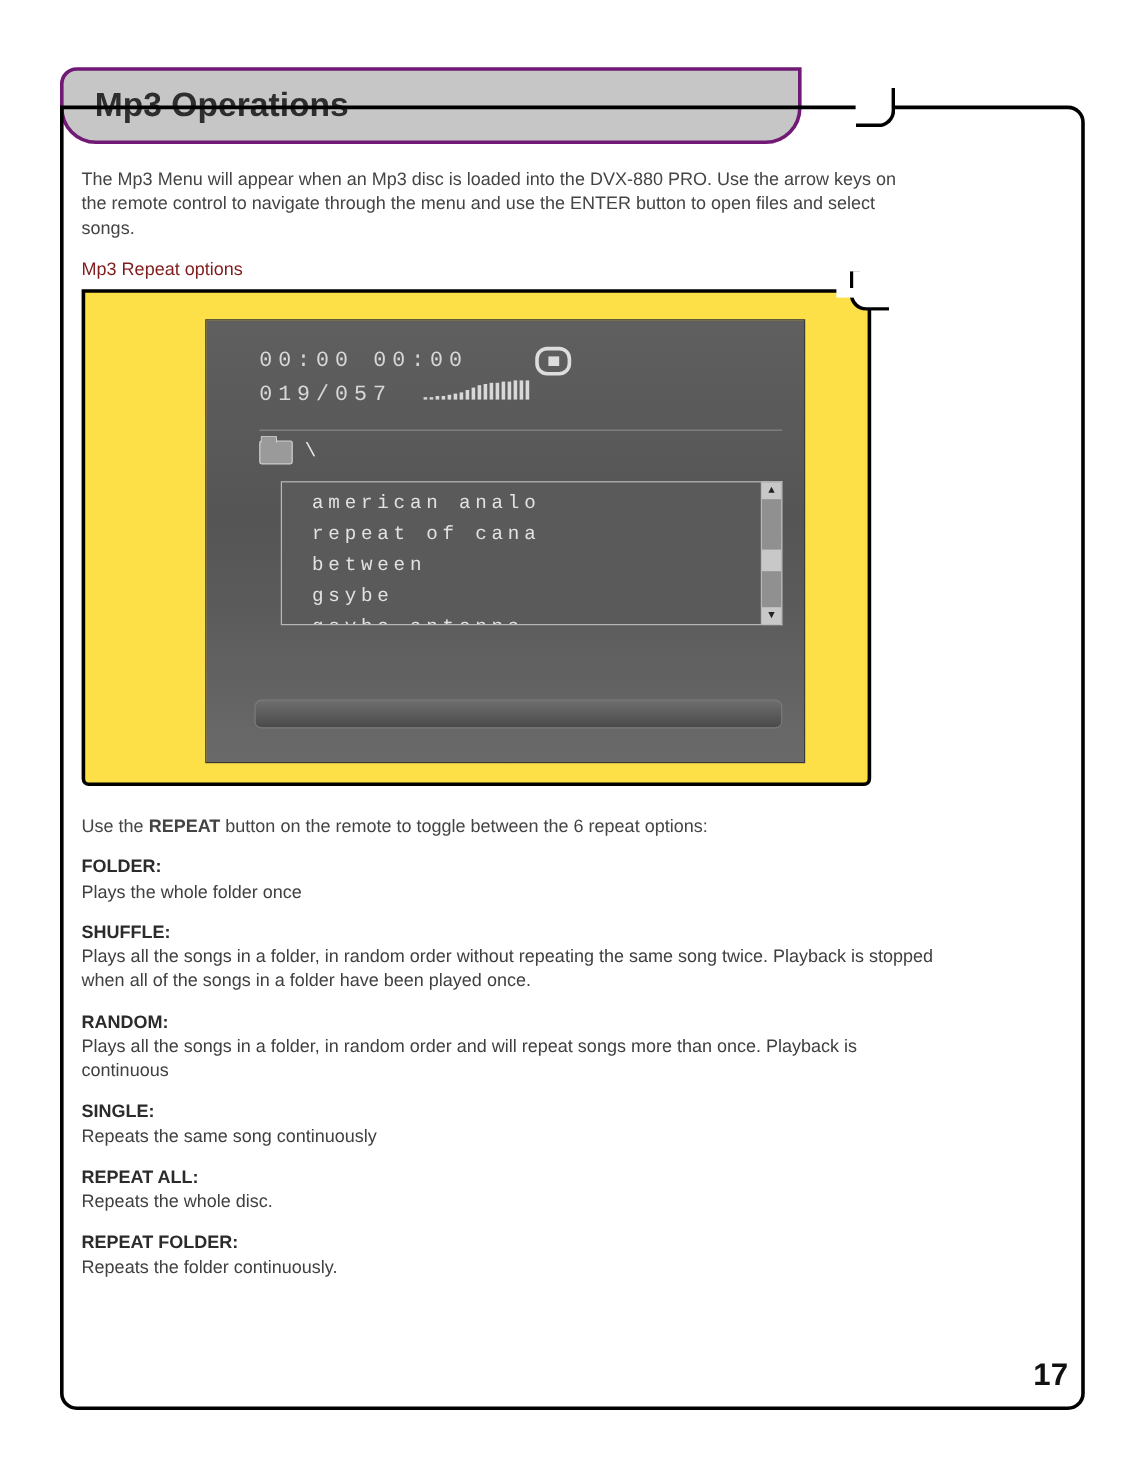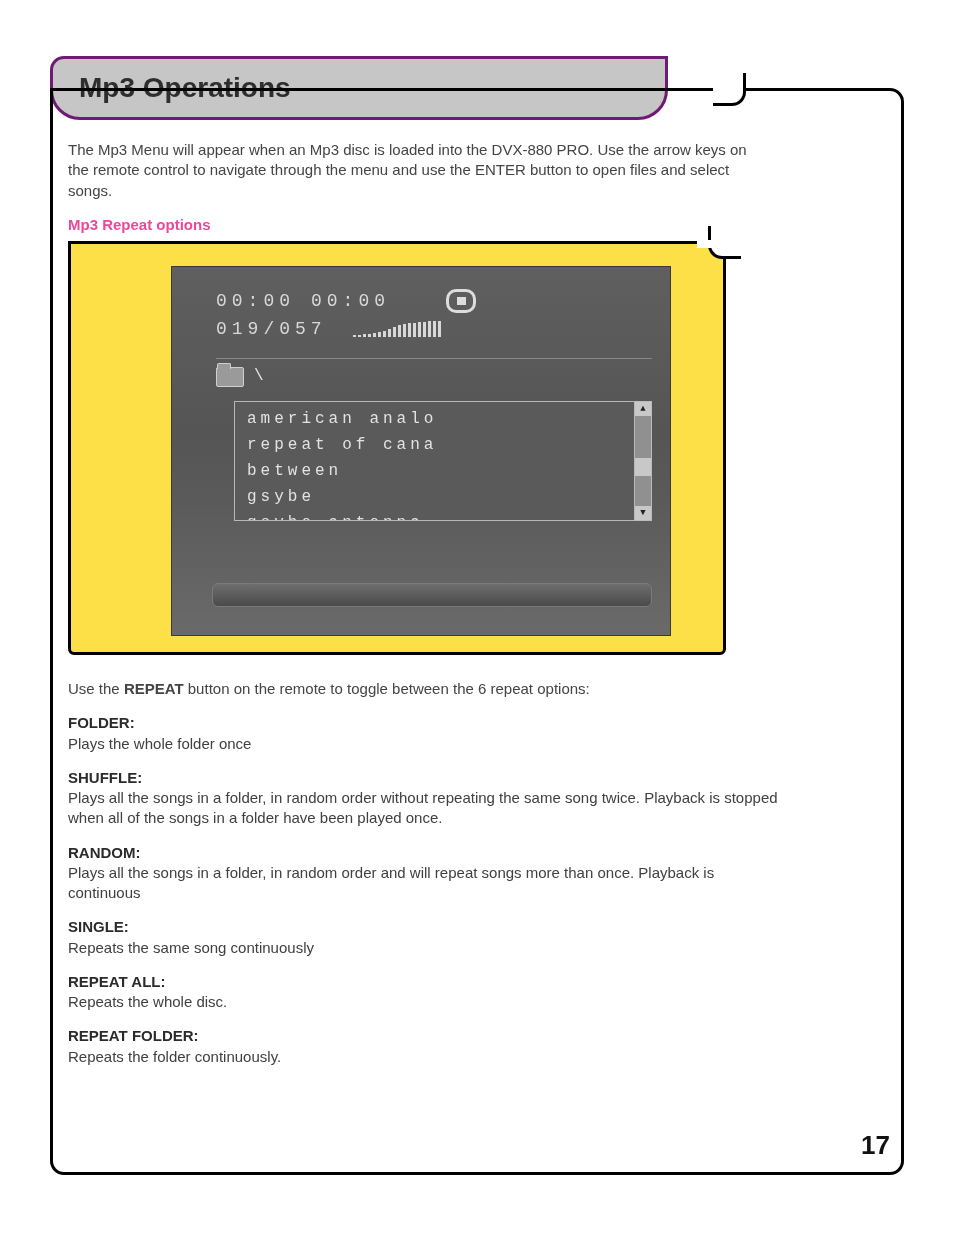--- a/index.html
+++ b/index.html
@@ -71,22 +71,22 @@
     left: 68px;
     top: 140px;
     width: 820px;
     font-size: 15px;
     line-height: 1.35;
     color: #444;
   }
   .content p { margin: 0 0 14px 0; }
 
   .subhead {
-    font-weight: 700;
-    color: #ec4899;
+    font-weight: 400;
+    color: #7f1d1d;
     margin: 10px 0 4px 0;
   }
 
   
   .figure-frame {
     position: relative;
     width: 652px;
     height: 408px;
     margin: 6px 0 24px 0;
     border: 3px solid #000;
@@ -149,21 +149,21 @@
   }
   .time-row .stop-icon::after {
     content: "";
     width: 9px;
     height: 8px;
     background: #ddd;
   }
   .count-row {
     margin-top: 4px;
     display: flex;
-    align-items: center;
+    align-items: flex-start;
     gap: 26px;
     font-size: 18px;
     letter-spacing: 5px;
   }
   .bars {
     display: flex;
     align-items: flex-end;
     gap: 2px;
     height: 16px;
   }
@@ -209,21 +209,21 @@
 
   .list-area {
     margin: 10px 18px 0 62px;
     display: flex;
   }
   .list-box {
     flex: 1;
     height: 120px;
     border: 1px solid #b8b8b8;
     background: #5a5a5a;
-    padding: 4px 12px;
+    padding: 4px 25px;
     box-sizing: border-box;
     overflow: hidden;
   }
   .list-box .row {
     font-size: 16px;
     letter-spacing: 4px;
     color: #e2e2e2;
     white-space: nowrap;
     line-height: 26px;
   }

